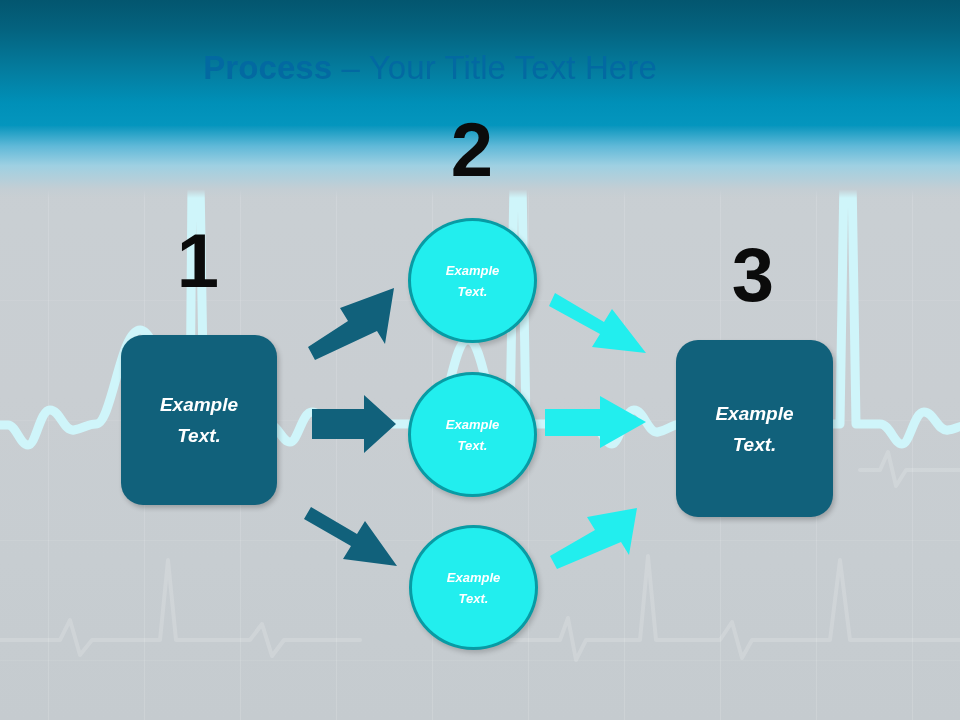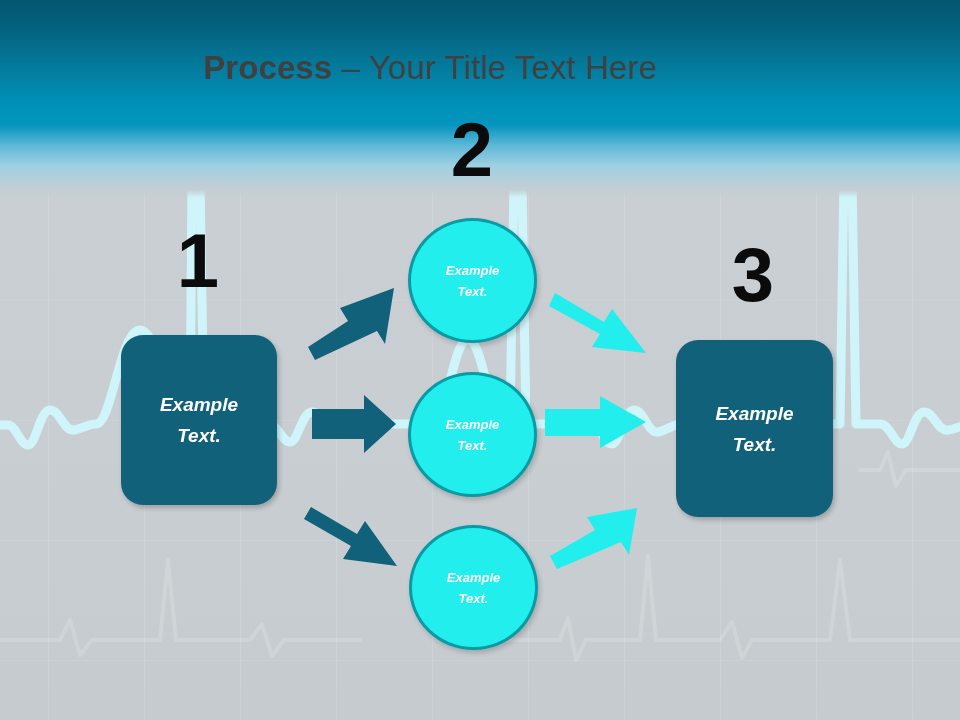--- a/index.html
+++ b/index.html
@@ -65,21 +65,21 @@
        rgba(196,206,212,1) 88%,
        rgba(200,206,210,0) 100%);
   }
 
   
   .title {
     position: absolute;
     left: 0; top: 48px;
     width: 860px;
     text-align: center;
-    color: #404040;
+    color: #0369a1;
     font-size: 33px;
     line-height: 40px;
     letter-spacing: 0.1px;
     white-space: nowrap;
   }
   .title .t-bold { font-weight: bold; }
   .title .t-reg  { font-weight: normal; }
 
   
   .step-num {

